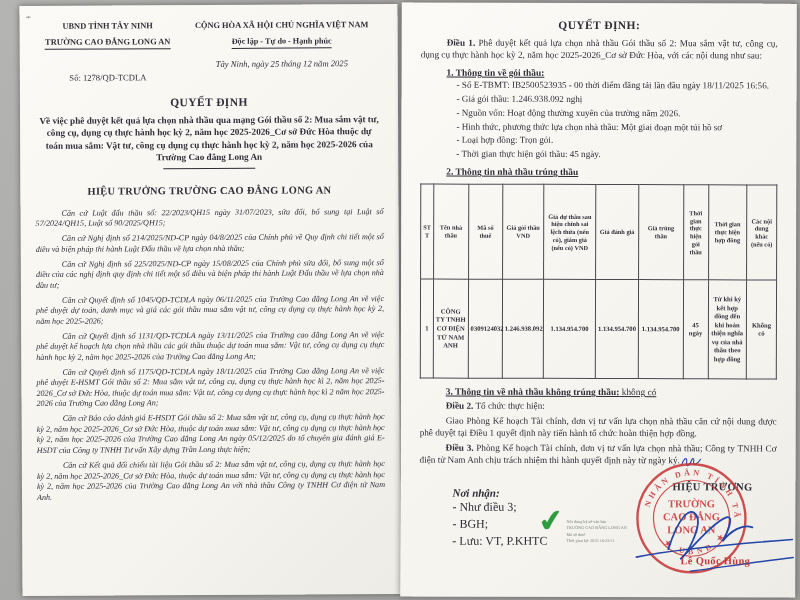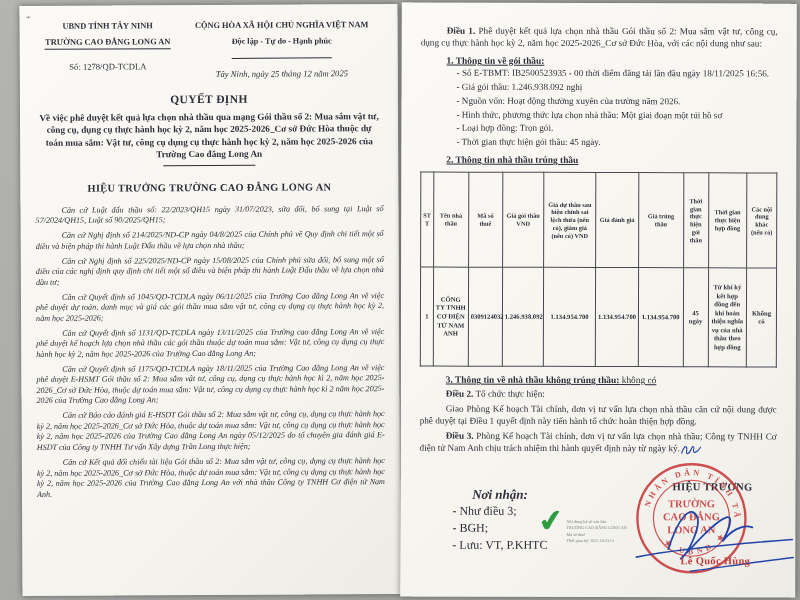--- a/index.html
+++ b/index.html
@@ -12,22 +12,22 @@
   .page{position:absolute;background:linear-gradient(135deg,#fbfaf6 0%,#f4f3ee 70%,#ecebe6 100%);
     box-shadow:0 0 6px rgba(0,0,0,.45);}
   .page-left{left:21px;top:5px;width:378px;height:590px;transform:rotate(-.3deg);padding:16px 15px;box-sizing:border-box;}
   .page-right{left:401px;top:3px;width:395px;height:594px;transform:rotate(.15deg);padding:16px 19px;box-sizing:border-box;position:absolute;}
   
   .hdr{display:flex;}
   .hdr-l{width:42%;text-align:center;}
   .hdr-r{width:58%;text-align:center;}
   .hdr-line1{font-weight:bold;font-size:8.4px;}
   .hdr-line2{font-weight:bold;font-size:8.4px;display:inline-block;border-bottom:1px solid #2e2d38;padding-bottom:2px;}
-  .motto{font-weight:bold;font-size:8.2px;display:inline-block;border-bottom:1px solid #2e2d38;padding-bottom:12px;margin-top:1px;}
-  .doc-no{font-size:8.6px;margin-top:12px;}
+  .motto{font-weight:bold;font-size:8.2px;display:inline-block;border-bottom:1px solid #2e2d38;padding-bottom:2px;margin-top:1px;}
+  .doc-no{font-size:8.6px;margin-top:23px;}
   .dateline{font-style:italic;font-size:8.6px;margin-top:10px;}
   .title{font-weight:bold;font-size:11.5px;text-align:center;margin-top:14px;letter-spacing:.4px;}
   .subtitle{font-weight:bold;font-size:9.2px;text-align:center;margin:6px 4px 0;line-height:1.35;}
   .subtitle-rule{width:92px;border-bottom:1.4px solid #2e2d38;margin:4px auto 0;}
   .issuer{font-weight:bold;font-size:10.4px;text-align:center;margin-top:16px;letter-spacing:.3px;}
   .recitals{margin-top:12px;}
   .recital{font-style:italic;font-size:8.1px;line-height:1.3;text-align:justify;text-indent:26px;margin:0 0 4.5px 0;}
   
   .r-title{font-weight:bold;font-size:11.5px;text-align:center;letter-spacing:.4px;}
   .para{font-size:9.2px;line-height:1.35;text-align:justify;margin:6px 0 0;}
@@ -39,21 +39,21 @@
   table.bid th,table.bid td{border:1px solid #4a4952;padding:1px 2px;vertical-align:middle;text-align:center;
     font-family:"Liberation Serif","DejaVu Serif",serif;}
   table.bid th{font-size:6.3px;font-weight:bold;line-height:1.25;height:92px;}
   table.bid td{font-size:6.6px;font-weight:bold;line-height:1.3;height:96px;}
   .stt-head{word-break:break-all;line-height:1.5;}
   .c-stt{width:3.6%;} .c-name{width:9.8%;} .c-tax{width:9.6%;} .c-price{width:11.6%;}
   .c-bidprice{width:14.6%;} .c-eval{width:12%;} .c-win{width:12.6%;} .c-time{width:7%;}
   .c-contract{width:10.8%;} .c-other{width:8.4%;}
   .footer-zone{position:absolute;left:0;top:468px;width:100%;height:126px;}
   .recip{position:absolute;left:52px;top:16px;}
-  .recip-title{font-weight:bold;font-style:italic;font-size:13px;text-align:center;}
+  .recip-title{font-weight:bold;font-style:italic;font-size:11px;}
   .recip-item{font-size:12px;line-height:1.4;}
   .sig-title{position:absolute;left:232px;top:10px;width:160px;text-align:center;font-weight:bold;font-size:10.6px;letter-spacing:.3px;}
   .sig-name{position:absolute;left:240px;top:84px;width:150px;text-align:center;font-weight:bold;font-size:10.5px;color:#c43a3a;letter-spacing:.3px;}
   .esign{position:absolute;left:138px;top:38px;display:flex;align-items:flex-start;}
   .esign-check{font-size:30px;color:#2f9b40;line-height:.8;transform:rotate(-8deg);text-shadow:0 0 1px #2f9b40;}
   .esign-text{margin-left:3px;margin-top:10px;}
   .esign-line{font-size:4.2px;color:#7b8576;line-height:1.5;white-space:nowrap;}
   .stamp{position:absolute;left:232px;top:-12px;opacity:.88;}
   .signature-svg{position:absolute;left:230px;top:16px;}
   .hand-initial{display:inline-block;vertical-align:middle;}
@@ -89,20 +89,21 @@
     <p class="recital">Căn cứ Nghị định số 225/2025/ND-CP ngày 15/08/2025 của Chính phủ sửa đổi, bổ sung một số điều của các nghị định quy định chi tiết một số điều và biện pháp thi hành Luật Đấu thầu về lựa chọn nhà đầu tư;</p>
     <p class="recital">Căn cứ Quyết định số 1045/QD-TCDLA ngày 06/11/2025 của Trường Cao đẳng Long An về việc phê duyệt dự toán, danh mục và giá các gói thầu mua sắm vật tư, công cụ dụng cụ thực hành học kỳ 2, năm học 2025-2026;</p>
     <p class="recital">Căn cứ Quyết định số 1131/QD-TCDLA ngày 13/11/2025 của Trường cao đẳng Long An về việc phê duyệt kế hoạch lựa chọn nhà thầu các gói thầu thuộc dự toán mua sắm: Vật tư, công cụ dụng cụ thực  hành học kỳ 2, năm học 2025-2026 của Trường Cao đẳng Long An;</p>
     <p class="recital">Căn cứ Quyết định số 1175/QD-TCDLA ngày 18/11/2025 của Trường Cao đẳng Long An về việc phê duyệt E-HSMT Gói thầu số 2: Mua sắm vật tư, công cụ, dụng cụ thực hành học kì 2, năm học 2025-2026_Cơ sở Đức Hòa, thuộc dự toán mua sắm: Vật tư, công cụ dụng cụ thực hành học kì 2 năm học 2025-2026 của Trường Cao đẳng Long An;</p>
     <p class="recital">Căn cứ Báo cáo đánh giá E-HSDT Gói thầu số 2: Mua sắm vật tư, công cụ, dụng cụ thực hành học kỳ 2, năm học 2025-2026_Cơ sở Đức Hòa, thuộc dự toán mua sắm: Vật tư, công cụ dụng cụ thực hành học kỳ 2, năm học 2025-2026 của Trường Cao đẳng Long An ngày 05/12/2025 do tổ chuyên gia đánh giá E-HSDT của Công ty TNHH Tư vấn Xây dựng Trần Long thực hiện;</p>
     <p class="recital">Căn cứ Kết quả đối chiếu tài liệu Gói thầu số 2: Mua sắm vật tư, công cụ, dụng cụ thực hành học kỳ 2, năm học 2025-2026_Cơ sở Đức Hòa, thuộc dự toán mua sắm: Vật tư, công cụ dụng cụ thực hành học kỳ 2, năm học 2025-2026 của Trường Cao đẳng Long An với nhà thầu Công ty TNHH Cơ điện tử Nam Anh.</p>
   </div>
 </div>
 
 <div class="page page-right">
+  <div class="r-title">QUYẾT ĐỊNH:</div>
 
   <p class="para"><span class="ind"></span><span class="blabel">Điều 1.</span><span> Phê duyệt kết quả lựa chọn nhà thầu Gói thầu số 2: Mua sắm vật tư, công cụ, dụng cụ thực hành học kỳ 2, năm học 2025-2026_Cơ sở Đức Hòa, với các nội dung như sau:</span></p>
 
   <div class="sec-head">1. Thông tin về gói thầu:</div>
   <div class="bullet">- Số E-TBMT: IB2500523935 - 00 thời điểm đăng tải lần đầu ngày 18/11/2025 16:56.</div>
   <div class="bullet">- Giá gói thầu: 1.246.938.092 nghị</div>
   <div class="bullet">- Nguồn vốn: Hoạt động thường xuyên của trường năm 2026.</div>
   <div class="bullet">- Hình thức, phương thức lựa chọn nhà thầu: Một giai đoạn một túi hồ sơ</div>
   <div class="bullet">- Loại hợp đồng: Trọn gói.</div>
   <div class="bullet">- Thời gian thực hiện gói thầu: 45 ngày.</div>

